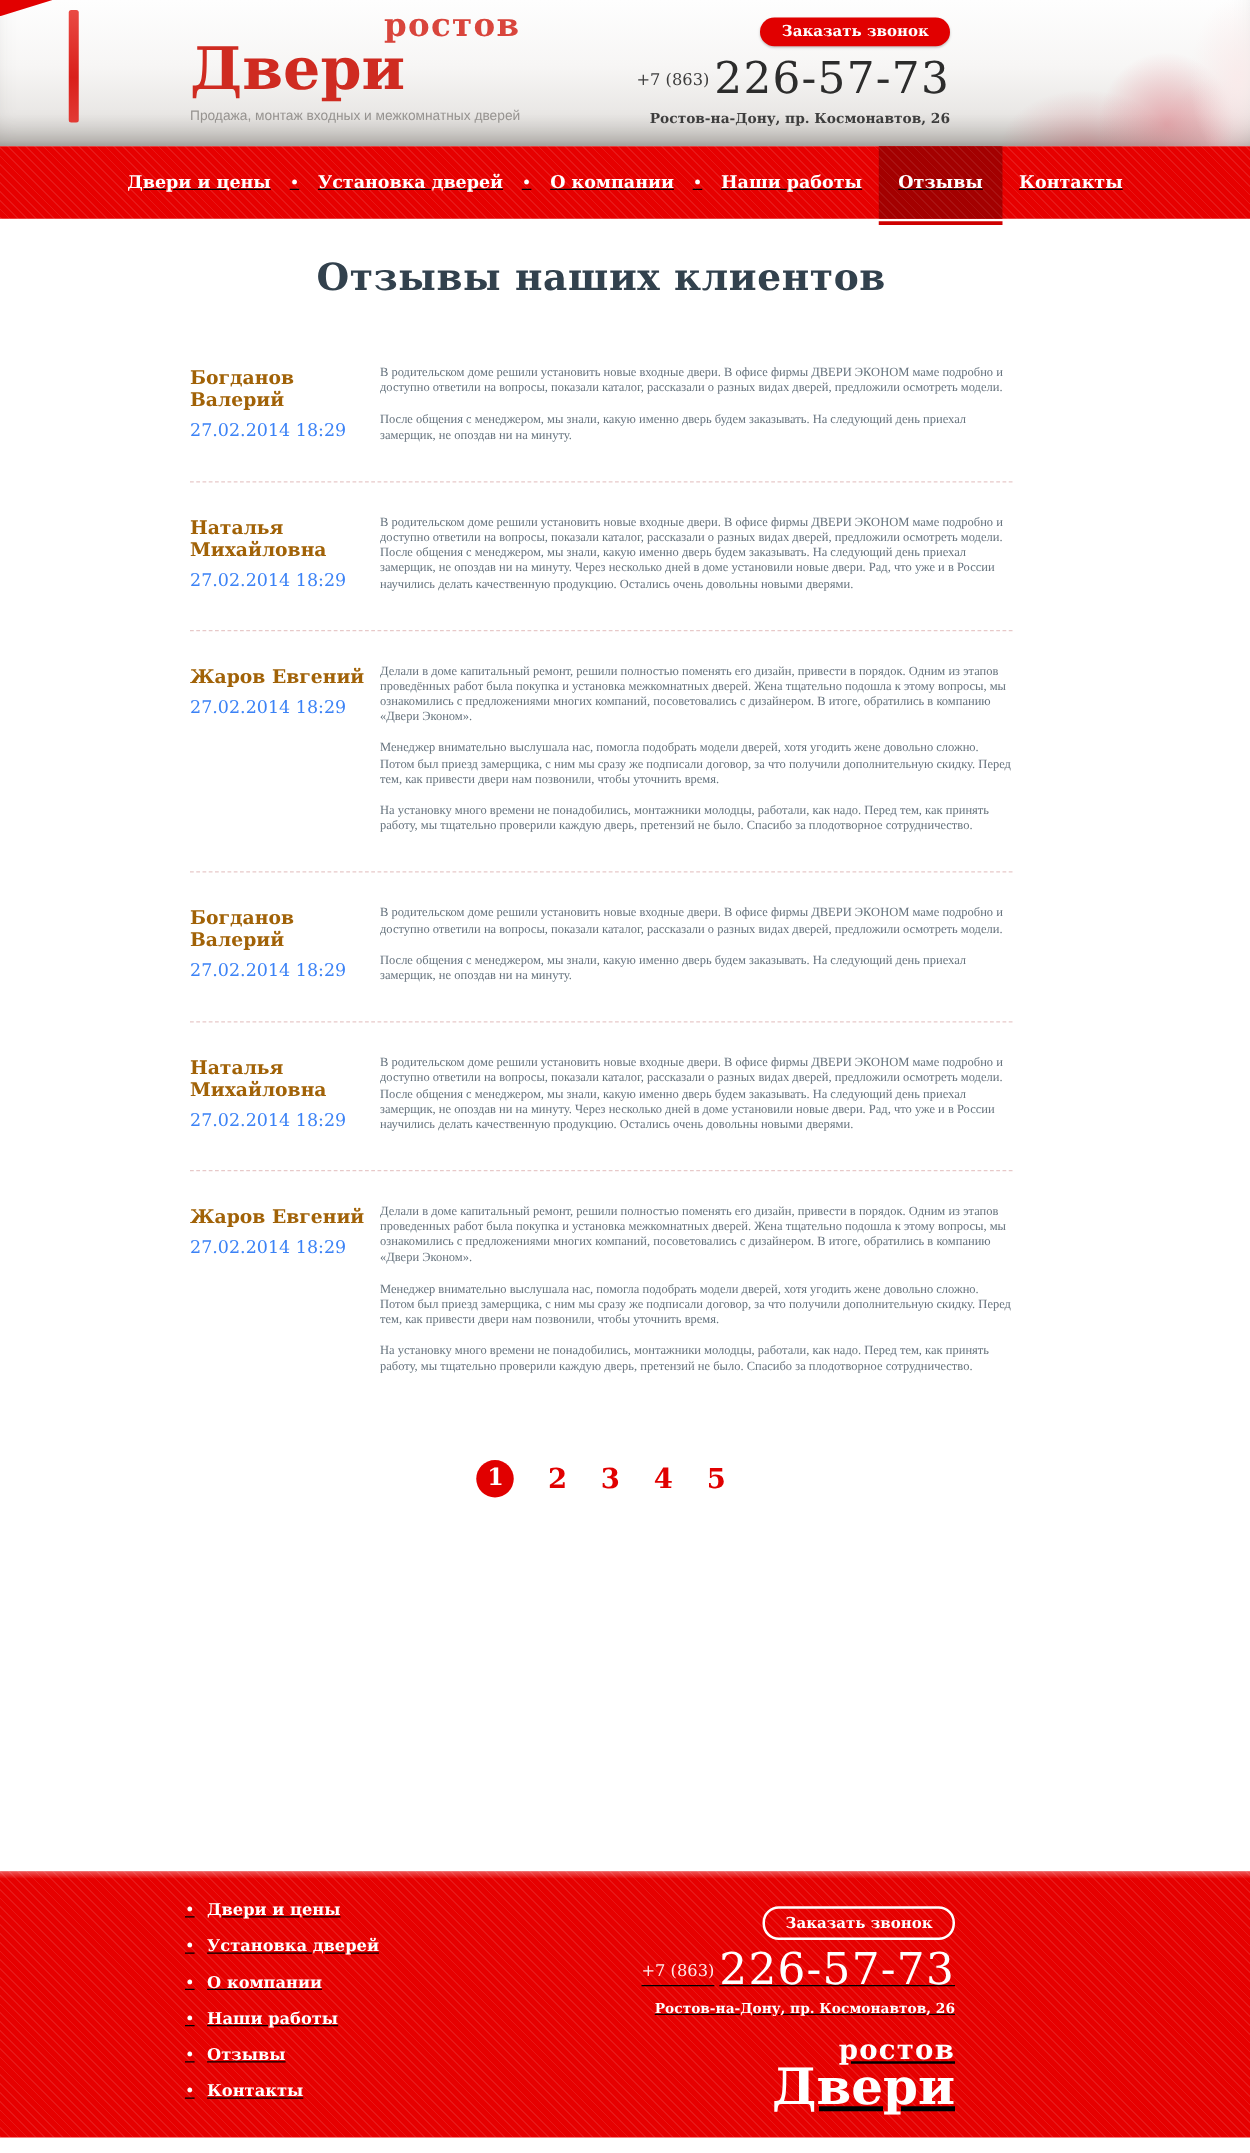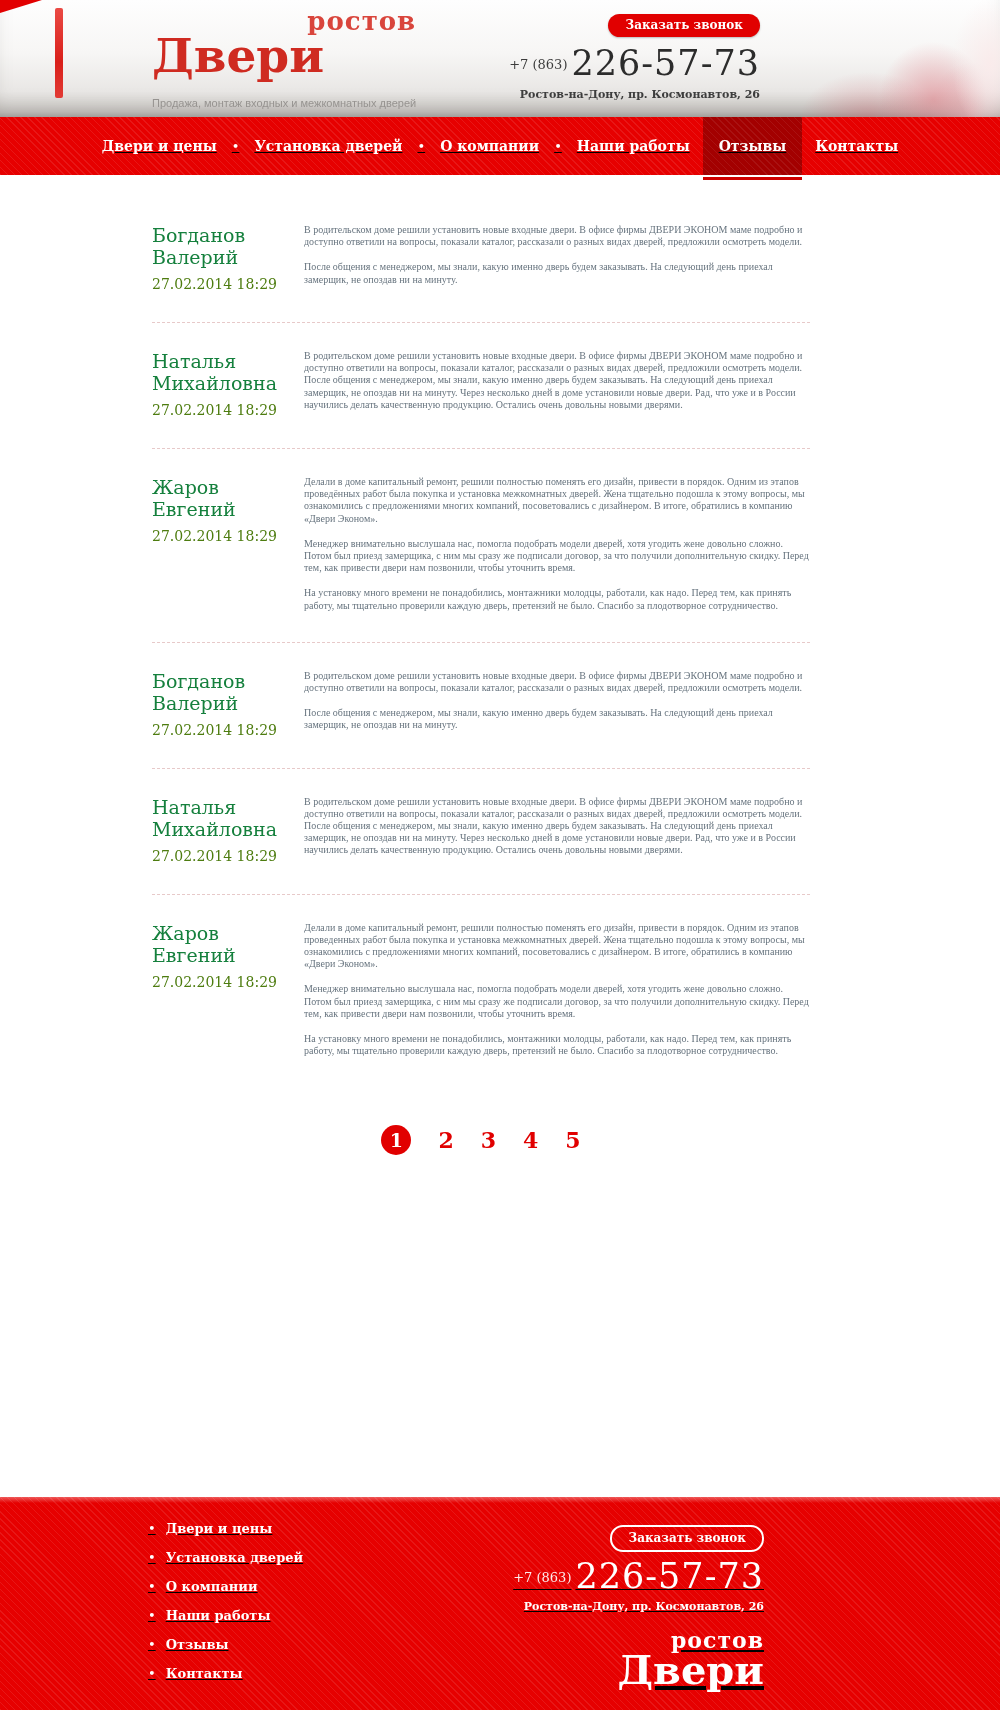--- a/index.html
+++ b/index.html
@@ -40,21 +40,21 @@
   .logo{display:inline-block;}
   .logo-top{
     text-align:right;color:#d9453c;font-size:26px;font-weight:bold;
     letter-spacing:1px;line-height:1;
   }
   .logo-main{
     color:#cf2b21;font-size:47px;font-weight:bold;line-height:.92;
     letter-spacing:0;
   }
   .tagline{
-    margin-top:20px;color:#969390;font-size:11px;white-space:nowrap;
+    margin-top:10px;color:#969390;font-size:11px;white-space:nowrap;
     font-family:"Liberation Sans",sans-serif;
   }
   .header-contacts{text-align:right;padding-top:6px;}
   .call-btn{
     display:inline-block;background:#e10000;color:#fff;border-radius:12px;
     padding:4px 17px 5px;font-size:12px;font-weight:bold;cursor:pointer;
     box-shadow:0 1px 2px rgba(0,0,0,.25);
   }
   .phone-row{margin-top:9px;white-space:nowrap;}
   .phone-prefix{color:#3c3c3c;font-size:13px;vertical-align:6px;margin-right:4px;}
@@ -97,22 +97,22 @@
   .container{width:658px;margin-left:152px;}
   .page-title{
     margin:8px 0 26px;text-align:center;color:#32414d;
     font-size:30px;font-weight:bold;letter-spacing:.5px;
   }
   .review{
     display:flex;padding:27px 0 30px;border-bottom:1px dashed #e7c9c9;
   }
   .review:last-of-type{border-bottom:none;}
   .review-meta{width:152px;flex:0 0 152px;}
-  .review-name{color:#15803d;font-size:19px;font-weight:normal;}
-  .review-date{color:#4d7c0f;font-size:14px;margin-top:8px;}
+  .review-name{color:#a16207;font-size:15px;font-weight:bold;}
+  .review-date{color:#3b82f6;font-size:14px;margin-top:8px;}
   .review-body{flex:1;color:#66737e;font-size:10px;line-height:1.22;}
   .review-body p{margin:0 0 13px;}
   .review-body p:last-child{margin-bottom:0;}
 
   .pagination{
     margin-top:38px;display:flex;align-items:center;justify-content:center;gap:27px;
   }
   .page-num{
     color:#e10000;font-size:22px;font-weight:bold;cursor:pointer;text-decoration:none;
     line-height:1;
@@ -201,20 +201,21 @@
         <a class="nav-link">Отзывы</a>
       </li>
     <li>
         <a class="nav-link">Контакты</a>
       </li>
   </ul>
 </nav>
 
 <main class="main-area">
   <div class="container">
+    <h1 class="page-title slab">Отзывы наших клиентов</h1>
 
     <section>
 
       <article class="review">
         <div class="review-meta">
           <div class="review-name slab">Богданов Валерий</div>
           <div class="review-date slab">27.02.2014 18:29</div>
         </div>
         <div class="review-body">
           <p>В родительском доме решили установить новые входные двери. В офисе фирмы ДВЕРИ ЭКОНОМ маме подробно и доступно ответили на вопросы, показали каталог, рассказали о разных видах дверей, предложили осмотреть модели.</p>

